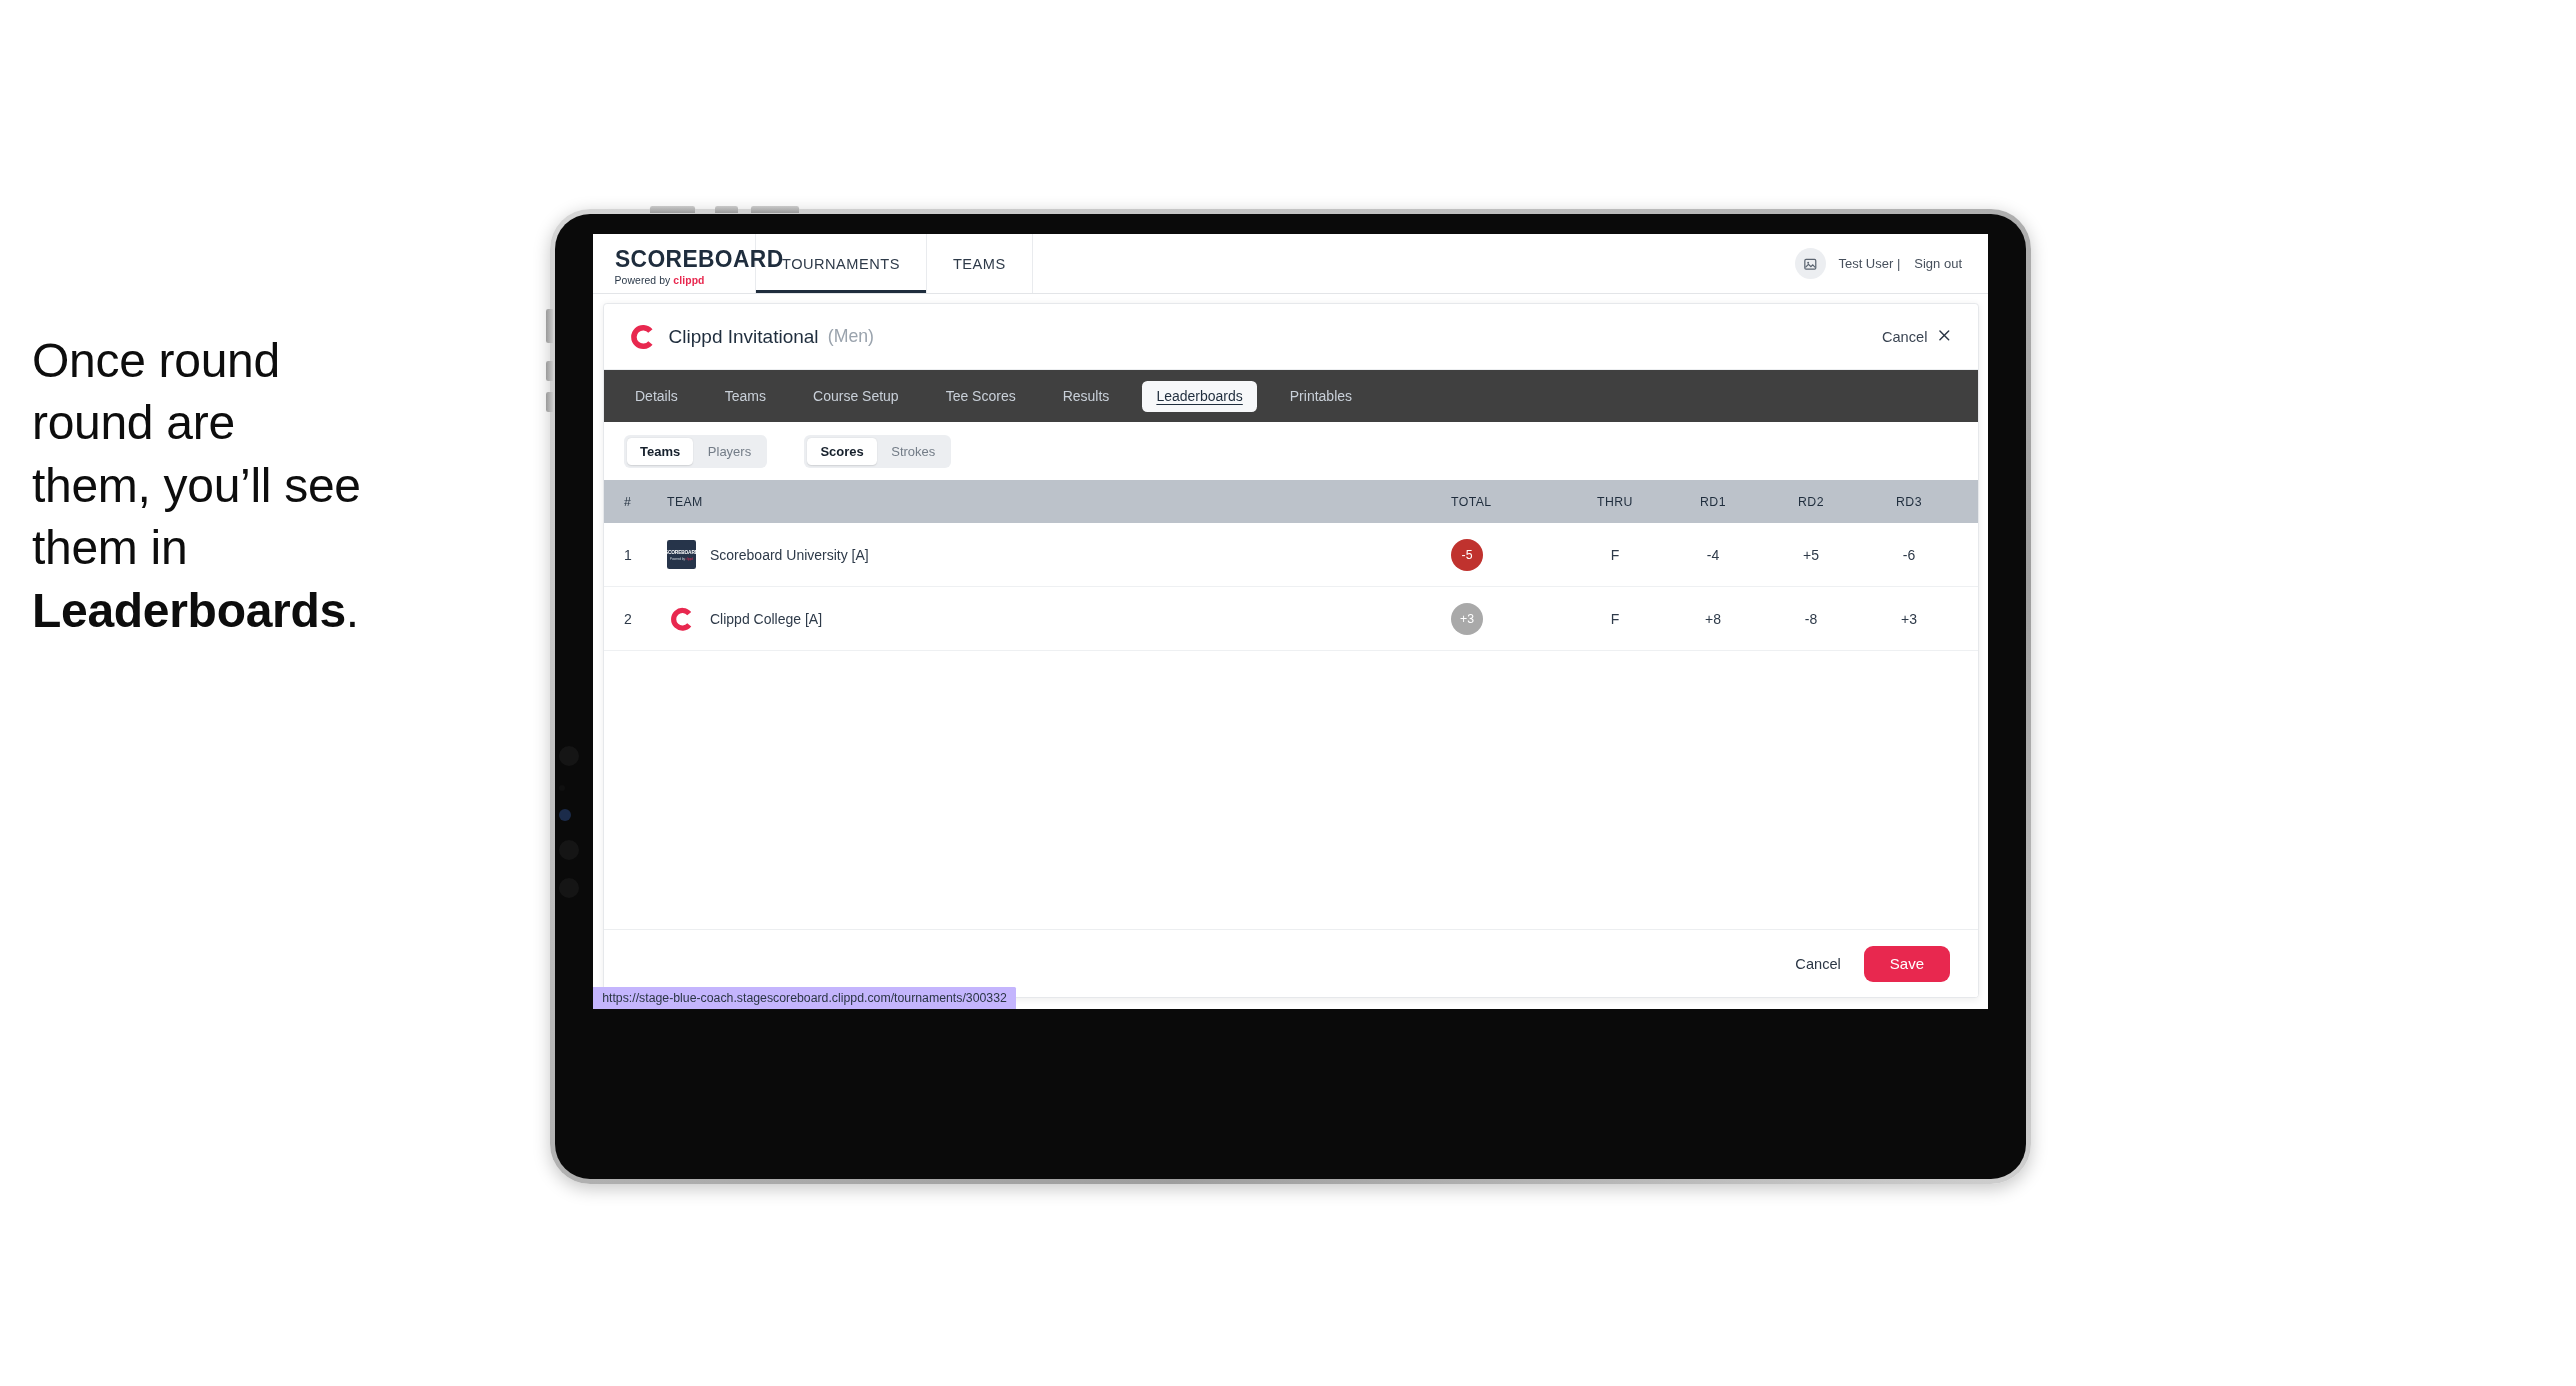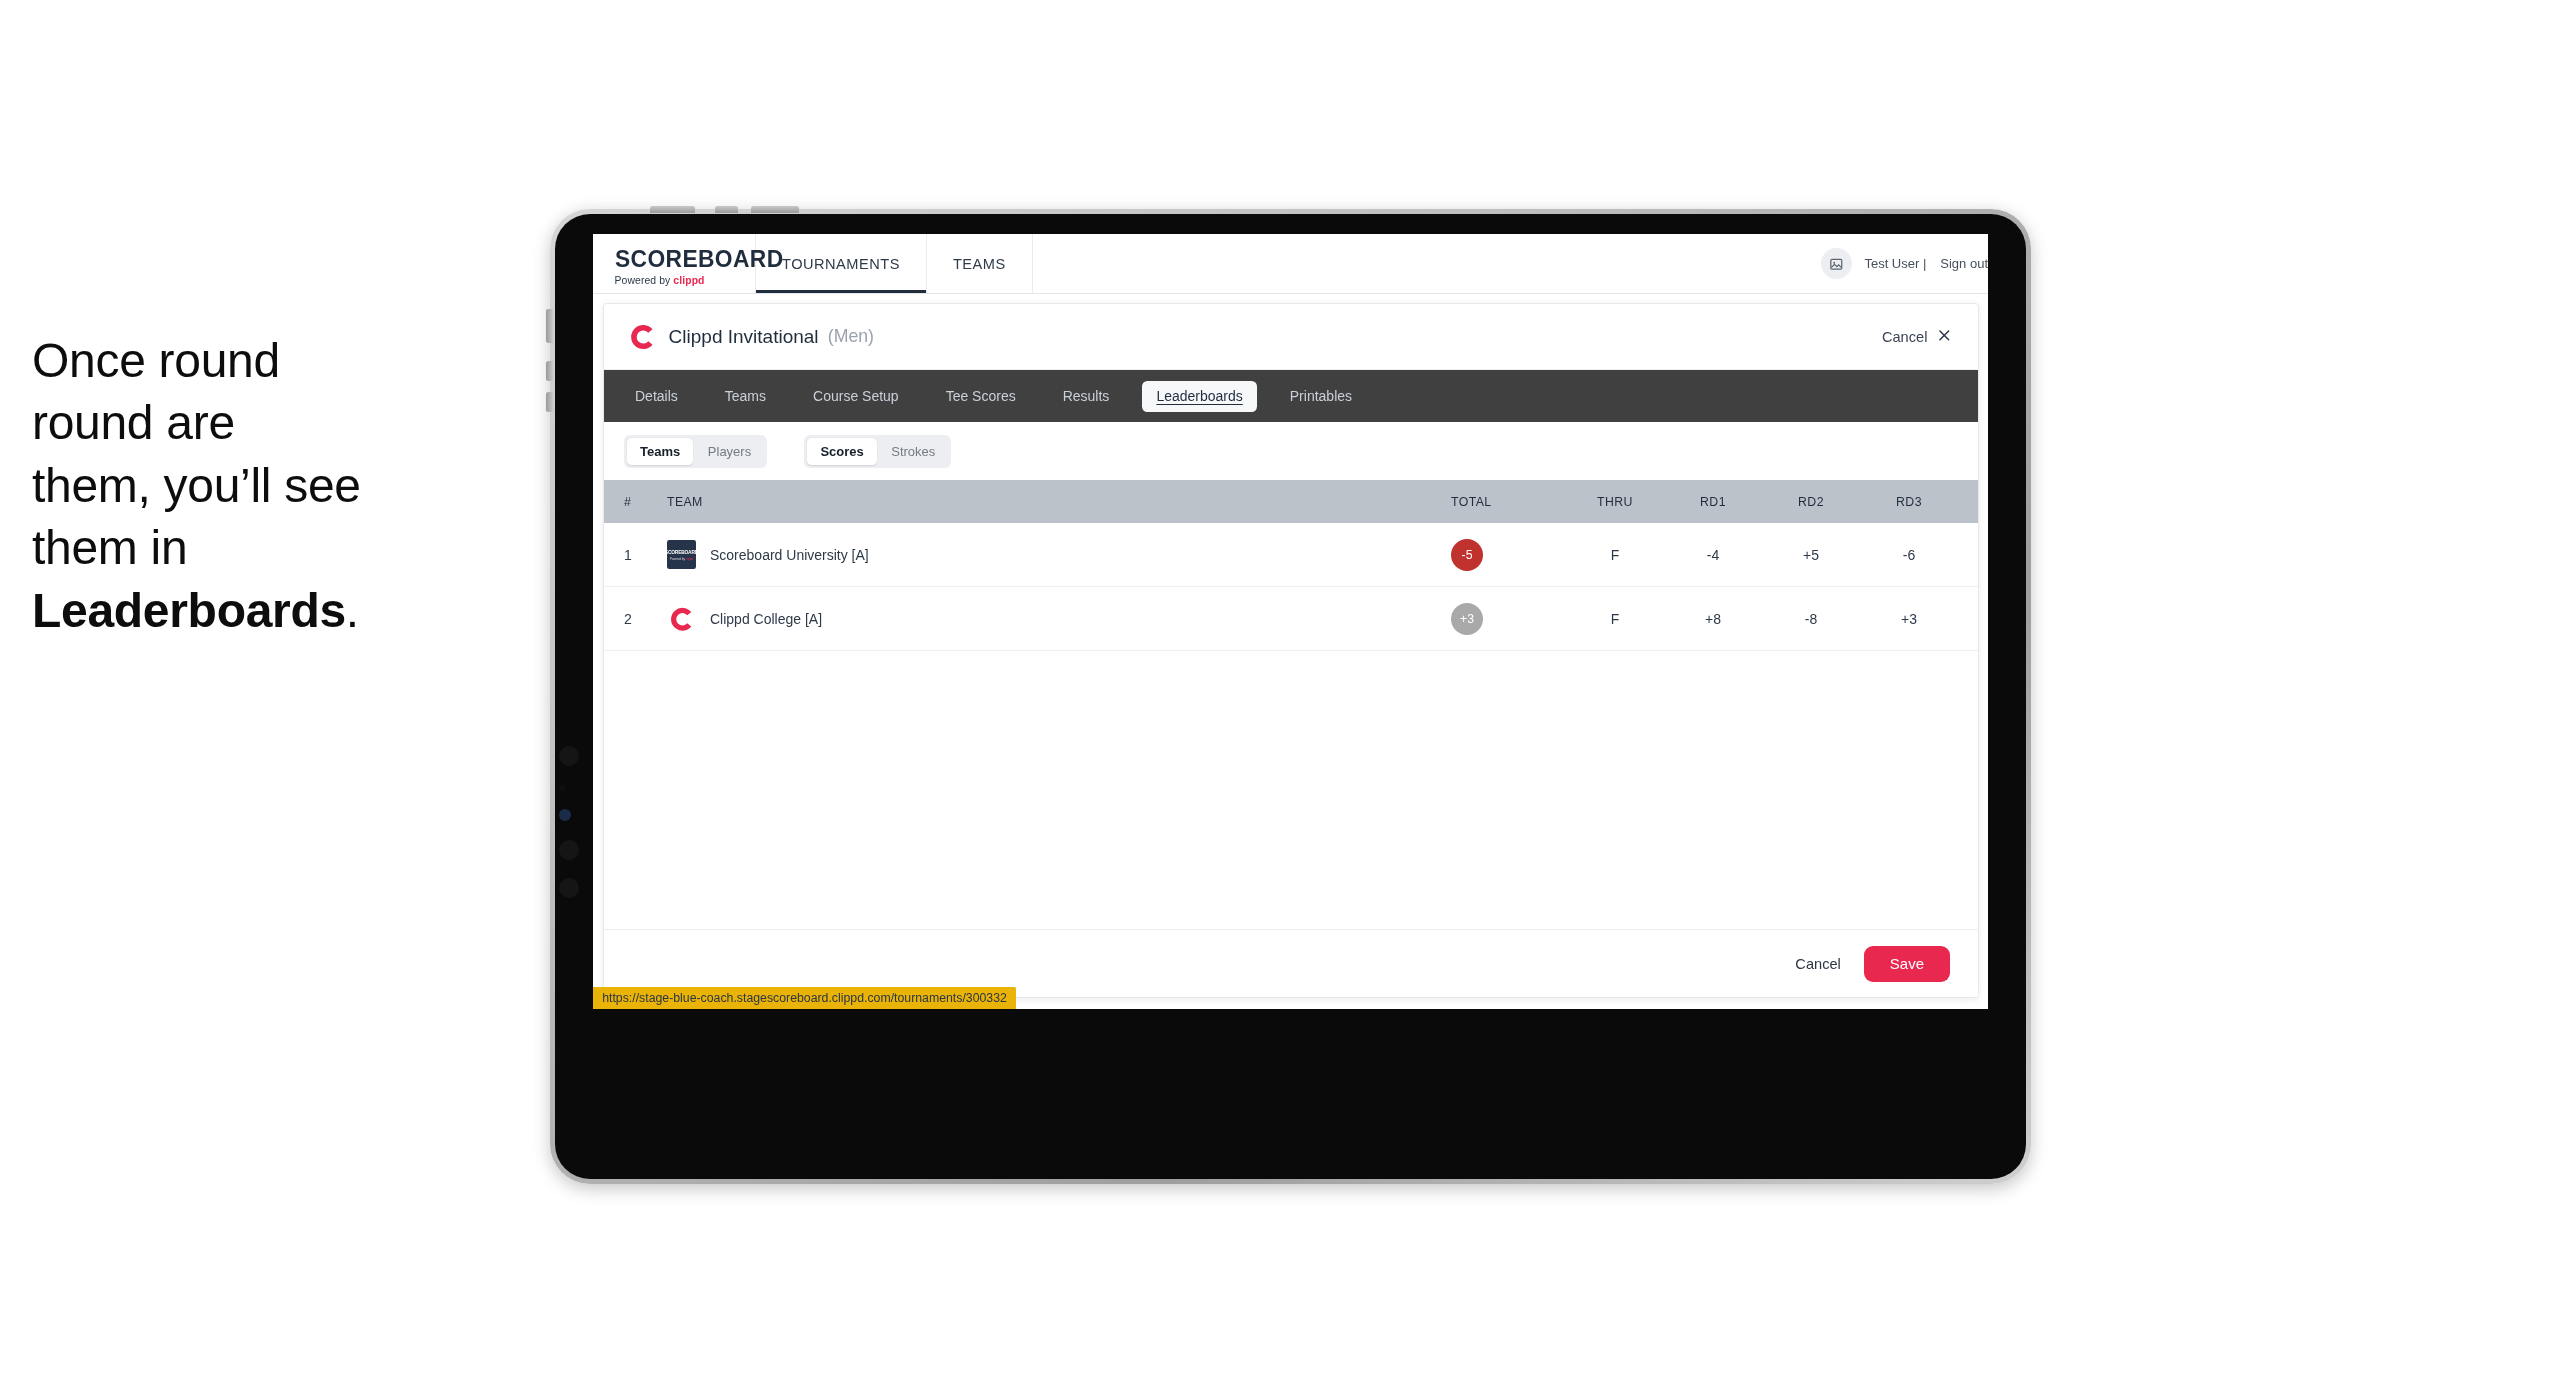--- a/index.html
+++ b/index.html
@@ -154,20 +154,21 @@
     left: 0; right: 0; bottom: 0;
     height: 3.1px;
     background: #1f2d3d;
   }
 
   #appbar-right {
     margin-left: auto;
     display: flex;
     align-items: center;
     gap: 12.3px;
+    padding-right: 26px;
   }
   #avatar {
     width: 31px; height: 31px;
     border-radius: 50%;
     background: #eceef1;
     display: flex; align-items: center; justify-content: center;
   }
   #avatar svg { width: 14.6px; height: 14.6px; }
   #userblock {
     font-size: 13px;
@@ -375,21 +376,21 @@
     padding: 9.2px 26px;
     cursor: pointer;
     font-family: "Liberation Sans", sans-serif;
   }
 
   
   #statusbar {
     position: absolute;
     left: 0;
     bottom: 0;
-    background: #eab308;
+    background: #c4b5fd;
     color: #2b3645;
     font-size: 12.3px;
     padding: 3.8px 9.2px 4.6px 9.2px;
     white-space: nowrap;
     border-top-right-radius: 1.5px;
   }
 </style>
 </head>
 <body>
 

